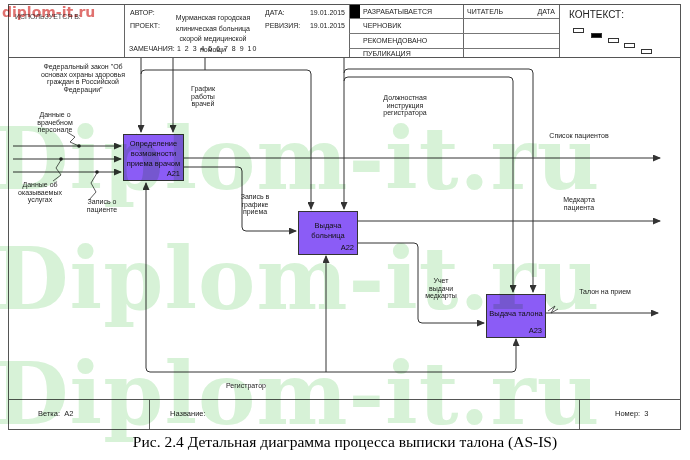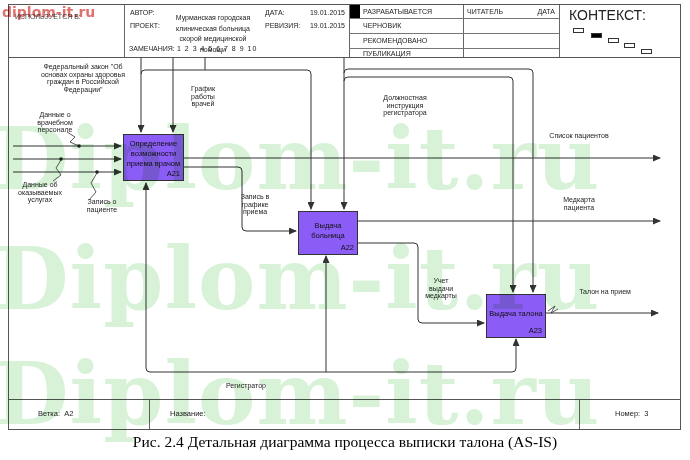--- a/index.html
+++ b/index.html
@@ -64,21 +64,21 @@
 
       <div class="blacksq"></div>
       <div class="htxt" style="left:354px;top:3px">РАЗРАБАТЫВАЕТСЯ</div>
       <div class="htxt" style="left:354px;top:17px">ЧЕРНОВИК</div>
       <div class="htxt" style="left:354px;top:32px">РЕКОМЕНДОВАНО</div>
       <div class="htxt" style="left:354px;top:45px">ПУБЛИКАЦИЯ</div>
 
       <div class="htxt" style="left:458px;top:3px">ЧИТАТЕЛЬ</div>
       <div class="htxt" style="left:500px;top:3px;width:46px;text-align:right">ДАТА</div>
 
-      <div class="htxt" style="left:560px;top:6px;font-size:14px">КОНТЕКСТ:</div>
+      <div class="htxt" style="left:560px;top:6px;font-size:10px">КОНТЕКСТ:</div>
       <div class="ctxbox" style="left:564px;top:23px"></div>
       <div class="ctxbox filled" style="left:582px;top:28px"></div>
       <div class="ctxbox" style="left:599px;top:33px"></div>
       <div class="ctxbox" style="left:615px;top:38px"></div>
       <div class="ctxbox" style="left:632px;top:44px"></div>
     </div>
 
     <svg class="dsvg" width="673" height="426" viewBox="0 0 673 426">
       <defs>
         <marker id="ah" markerWidth="8" markerHeight="7" refX="7" refY="3.5" orient="auto">

